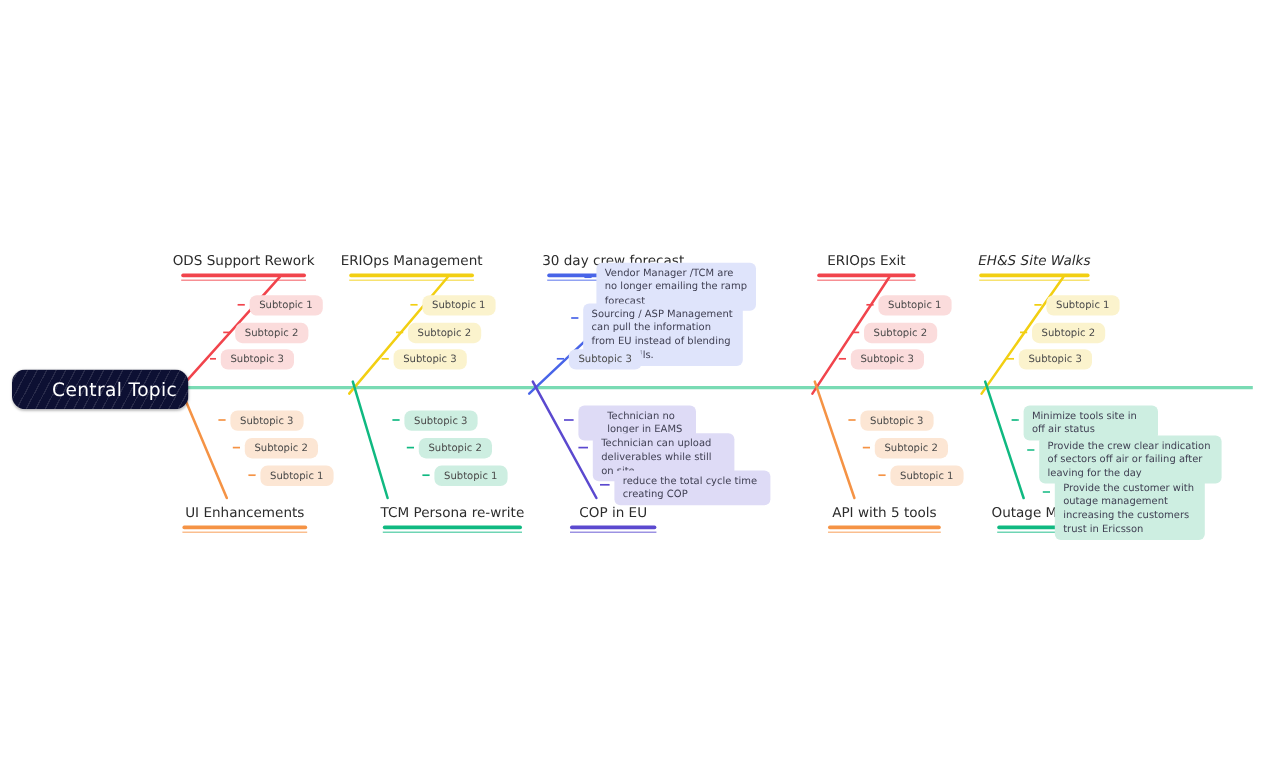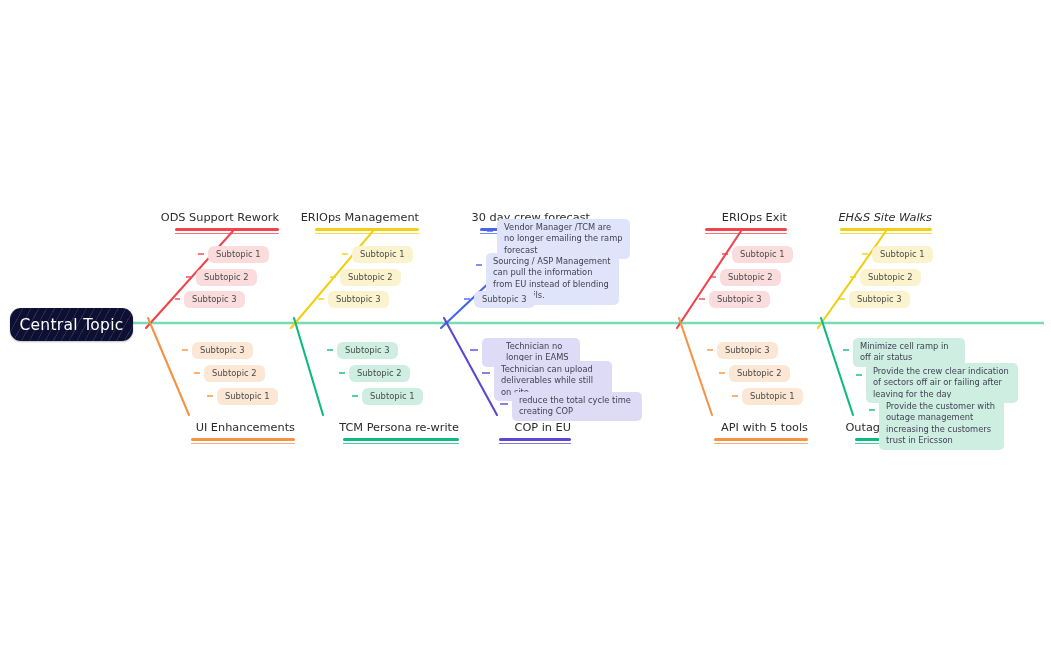--- a/index.html
+++ b/index.html
@@ -49,22 +49,21 @@
     font-size: 15.5px;
     letter-spacing: 0.3px;
     white-space: nowrap;
   }
 
   
   .branch-head {
     position: absolute;
     display: flex;
     flex-direction: column;
-    align-items: flex-end;
-    margin-left: 24px;
+    align-items: center;
   }
   .branch-head .head-label {
     font-size: 11.3px;
     color: #2b2b2b;
     white-space: nowrap;
     line-height: 14px;
   }
   .branch-head .head-rule {
     margin-top: 3px;
     display: flex;
@@ -193,21 +192,21 @@
       <div class="branch-head" style="left: 816px; width: 92px; top: 211px; font-style: italic;">
         <div class="head-label">EH&amp;S Site Walks</div>
         <div class="head-rule" style="width: 92px;">
           <div class="rule-thick" style="background: rgb(242, 207, 18);"></div>
           <div class="rule-thin" style="background: rgb(242, 207, 18);"></div>
         </div>
       </div>
       <div class="sub-item pill" style="background: rgb(251, 243, 205); left: 872px; top: 246px;">Subtopic 1</div>
       <div class="sub-item pill" style="background: rgb(251, 243, 205); left: 860px; top: 269px;">Subtopic 2</div>
       <div class="sub-item pill" style="background: rgb(251, 243, 205); left: 849px; top: 291px;">Subtopic 3</div>
-      <div class="branch-head" style="left: 167px; width: 104px; top: 421px;">
+      <div class="branch-head" style="left: 152px; width: 104px; top: 421px;">
         <div class="head-label">UI Enhancements</div>
         <div class="head-rule" style="width: 104px;">
           <div class="rule-thick" style="background: rgb(245, 147, 69);"></div>
           <div class="rule-thin" style="background: rgb(245, 147, 69);"></div>
         </div>
       </div>
       <div class="sub-item pill" style="background: rgb(252, 230, 212); left: 192px; top: 342px;">Subtopic 3</div>
       <div class="sub-item pill" style="background: rgb(252, 230, 212); left: 204px; top: 365px;">Subtopic 2</div>
       <div class="sub-item pill" style="background: rgb(252, 230, 212); left: 217px; top: 388px;">Subtopic 1</div>
       <div class="branch-head" style="left: 319px; width: 116px; top: 421px;">
@@ -240,22 +239,22 @@
       <div class="sub-item pill" style="background: rgb(252, 230, 212); left: 717px; top: 342px;">Subtopic 3</div>
       <div class="sub-item pill" style="background: rgb(252, 230, 212); left: 729px; top: 365px;">Subtopic 2</div>
       <div class="sub-item pill" style="background: rgb(252, 230, 212); left: 742px; top: 388px;">Subtopic 1</div>
       <div class="branch-head" style="left: 831px; width: 110px; top: 421px;">
         <div class="head-label">Outage Management</div>
         <div class="head-rule" style="width: 110px;">
           <div class="rule-thick" style="background: rgb(16, 185, 129);"></div>
           <div class="rule-thin" style="background: rgb(16, 185, 129);"></div>
         </div>
       </div>
-      <div class="sub-item" style="background: rgb(205, 238, 225); left: 853px; width: 112px; top: 338px; color: rgb(63, 63, 82);">Minimize cell ramp in off air status</div>
+      <div class="sub-item" style="background: rgb(205, 238, 225); left: 853px; width: 112px; top: 338px; color: rgb(63, 63, 82);">Minimize tools site in off air status</div>
       <div class="sub-item" style="background: rgb(205, 238, 225); left: 866px; width: 152px; top: 363px; color: rgb(63, 63, 82);">Provide the crew clear indication of sectors off air or failing after leaving for the day</div>
       <div class="sub-item" style="background: rgb(205, 238, 225); left: 879px; width: 125px; top: 398px; color: rgb(63, 63, 82);">Provide the customer with outage management increasing the customers trust in Ericsson</div>
     </div>
 
-  <div class="central-node" style="left:10px; top:308px; width:123px; height:33px;">
+  <div class="central-node" style="left:10px; top:308px; width:123px; height:33px;padding-left:24px;">
     <span class="label">Central Topic</span>
   </div>
 
 </div>
 
 </body></html>

